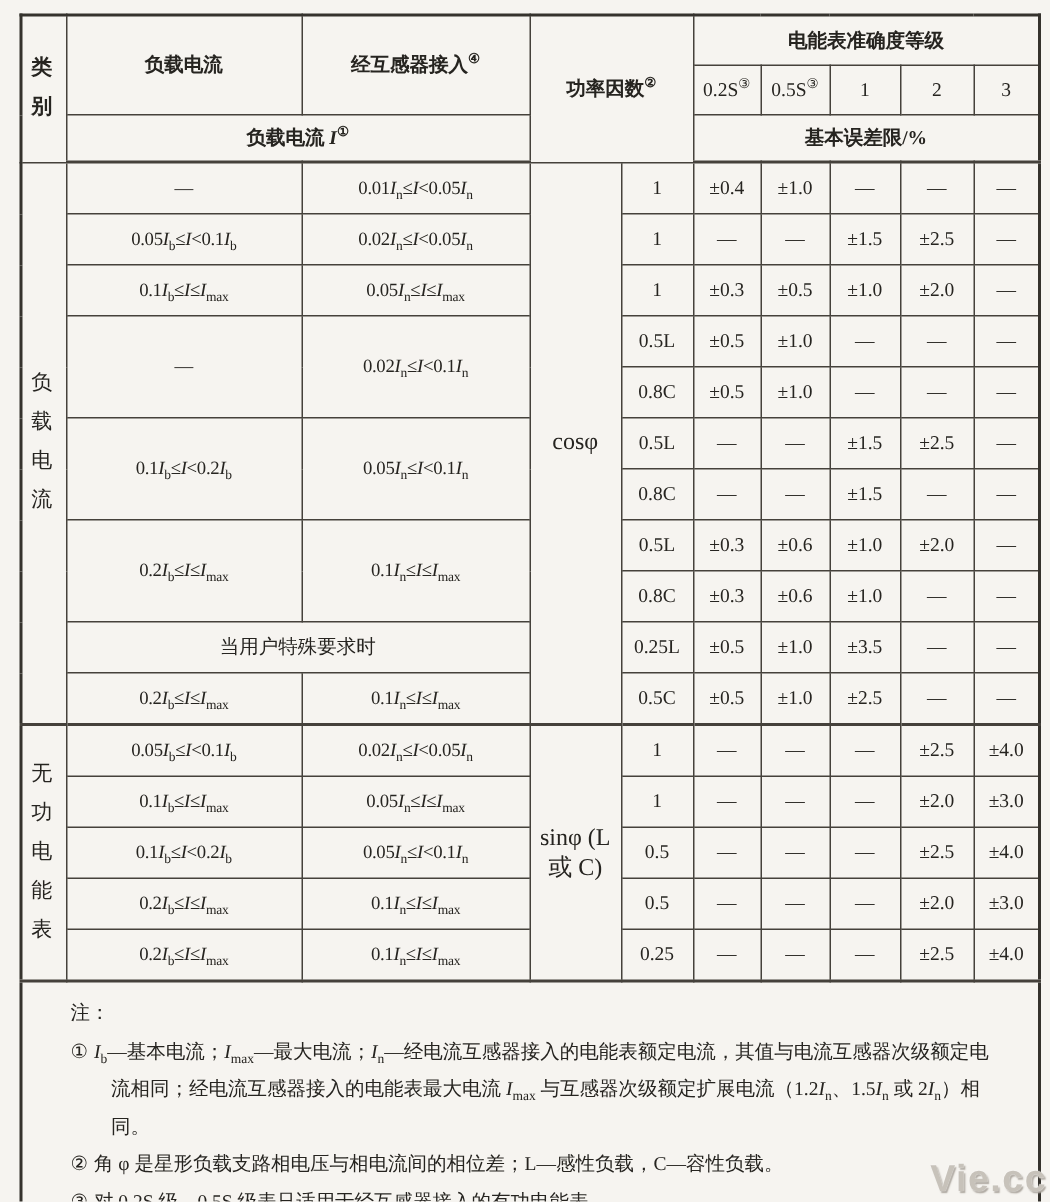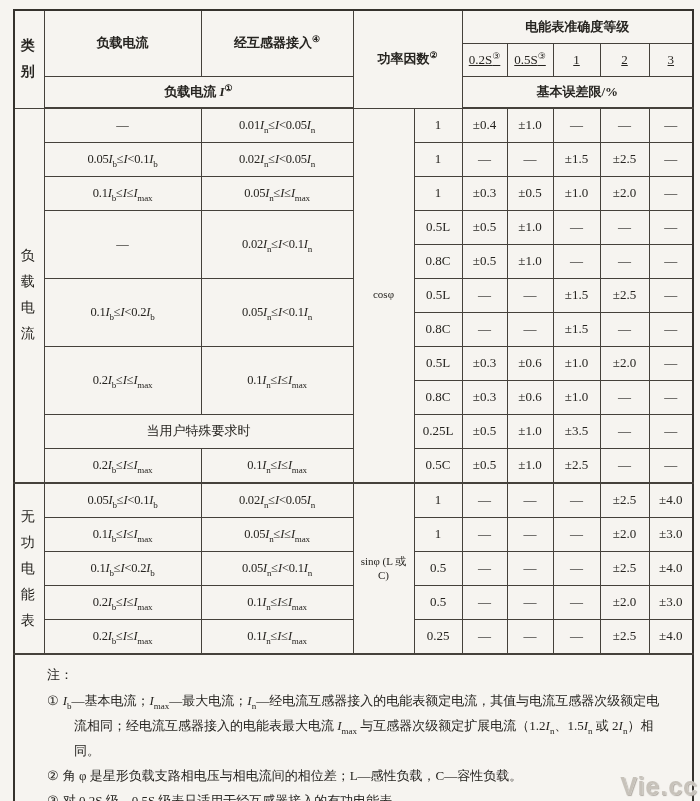--- a/index.html
+++ b/index.html
@@ -10,29 +10,29 @@
     overflow:hidden;
   }
   .sheet{position:absolute;left:13px;top:9px;}
   table{border-collapse:collapse;table-layout:fixed;width:679px;border:2px solid #35322d;}
   td{
     border:1px solid #45413b;text-align:center;vertical-align:middle;
     font-size:13px;padding:1px 2px;height:31px;line-height:1.25;
     overflow:hidden;
   }
   tr.h1 td{height:30px;font-weight:bold;}
-  tr.h2 td{height:30px;text-decoration:underline;}
+  tr.h2 td{height:30px;}
   tr.h3 td{height:28px;border-bottom-width:2px;font-weight:bold;}
   td i{font-style:italic;font-family:"Liberation Serif","DejaVu Serif",serif;}
   td sub{font-size:9px;line-height:0;}
   td sup{font-size:9px;line-height:0;}
   .vert{display:inline-block;width:17px;line-height:26px;font-size:14px;
         word-break:break-all;white-space:normal;text-align:left;}
   .c-cat{padding:0;}
-  .pf-sym{font-size:11px;}
+  .pf-sym{font-size:16px;}
   tr.sec td{border-top-width:2px;}
   .range{font-size:12.5px;letter-spacing:-0.2px;}
   .err{font-size:13px;}
   tr.notes-row td{
     height:181px;vertical-align:top;text-align:left;
     padding:8px 20px 6px 32px;border-top-width:2px;
     font-size:13px;line-height:1.92;
   }
   .notes-label{margin:0 0 1px 0;}
   .note{margin:0;padding-left:27px;text-indent:-27px;}

